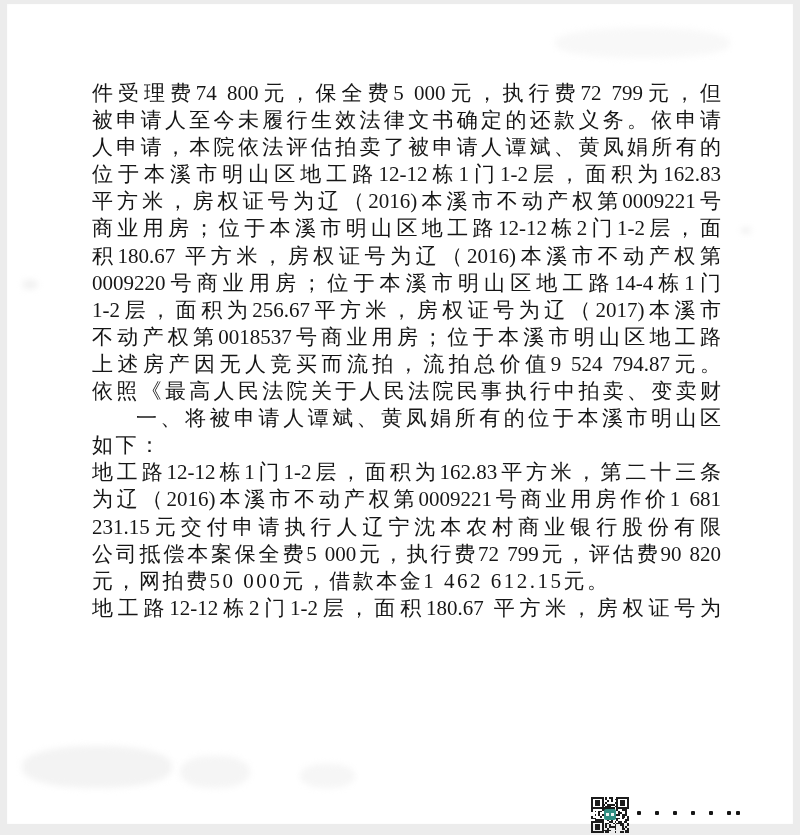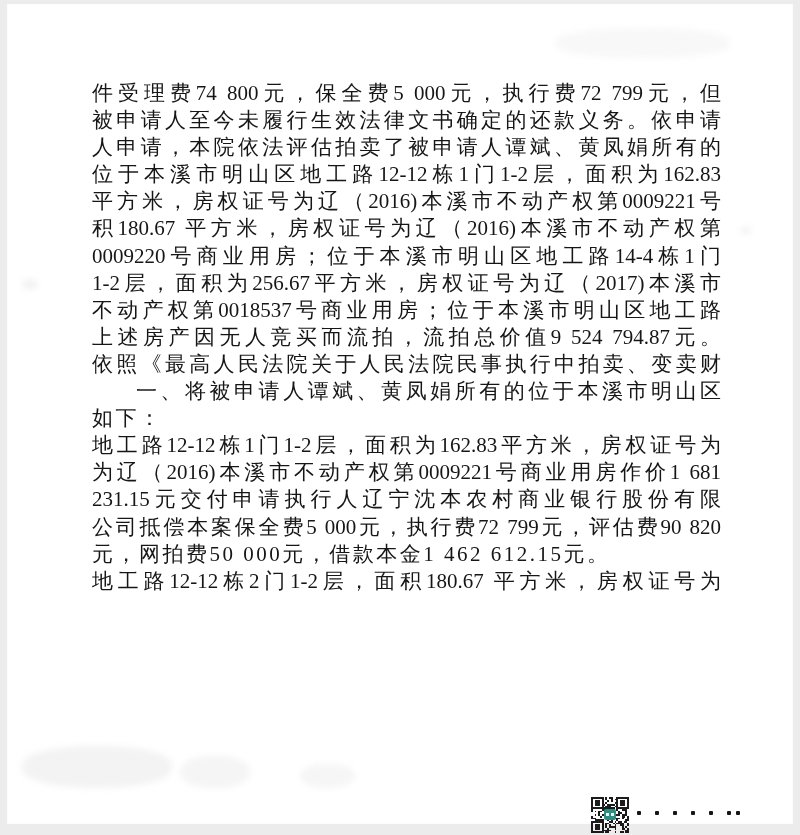--- a/index.html
+++ b/index.html
@@ -42,29 +42,30 @@
 <body>
 
 <div class="canvas" style="background: rgb(236, 236, 236);">
   <div class="page">
     <div class="text-block">
         <div class="line j">件受理费74 800元，保全费5 000元，执行费72 799元，但</div>
         <div class="line j">被申请人至今未履行生效法律文书确定的还款义务。依申请</div>
         <div class="line j">人申请，本院依法评估拍卖了被申请人谭斌、黄凤娟所有的</div>
         <div class="line j">位于本溪市明山区地工路12-12栋1门1-2层，面积为162.83</div>
         <div class="line j">平方米，房权证号为辽（2016)本溪市不动产权第0009221号</div>
+        <div class="line j">商业用房；位于本溪市明山区地工路12-12栋2门1-2层，面</div>
         <div class="line j">积180.67 平方米，房权证号为辽（2016)本溪市不动产权第</div>
         <div class="line j">0009220号商业用房；位于本溪市明山区地工路14-4栋1门</div>
         <div class="line j">1-2层，面积为256.67平方米，房权证号为辽（2017)本溪市</div>
         <div class="line j">不动产权第0018537号商业用房；位于本溪市明山区地工路</div>
         <div class="line j">上述房产因无人竞买而流拍，流拍总价值9 524 794.87元。</div>
         <div class="line j">依照《最高人民法院关于人民法院民事执行中拍卖、变卖财</div>
         <div class="line j ind">一、将被申请人谭斌、黄凤娟所有的位于本溪市明山区</div>
         <div class="line left">如下：</div>
-        <div class="line j">地工路12-12栋1门1-2层，面积为162.83平方米，房权证号为</div>
+        <div class="line j">地工路12-12栋1门1-2层，面积为162.83平方米，第二十三条</div>
         <div class="line j">为辽（2016)本溪市不动产权第0009221号商业用房作价1 681</div>
         <div class="line j">231.15元交付申请执行人辽宁沈本农村商业银行股份有限</div>
         <div class="line j">公司抵偿本案保全费5 000元，执行费72 799元，评估费90 820</div>
         <div class="line left">元，网拍费50 000元，借款本金1 462 612.15元。</div>
         <div class="line j">地工路12-12栋2门1-2层，面积180.67 平方米，房权证号为</div>
       </div>
   </div>
 
   <div class="art a1"></div>
   <div class="art a2"></div>

